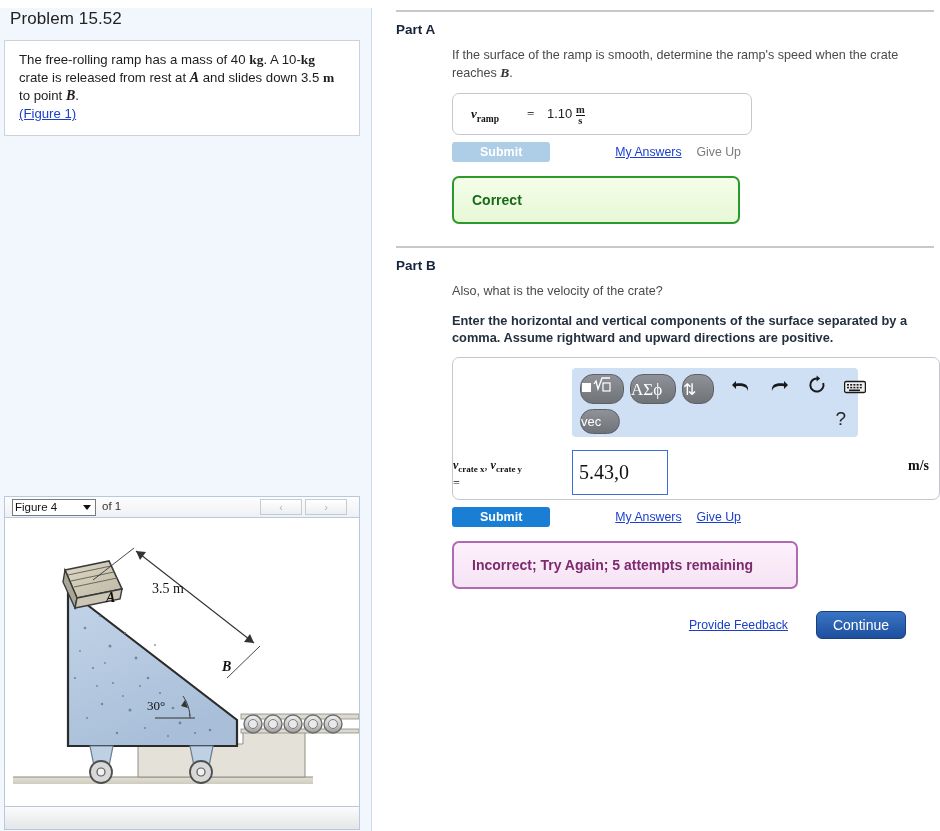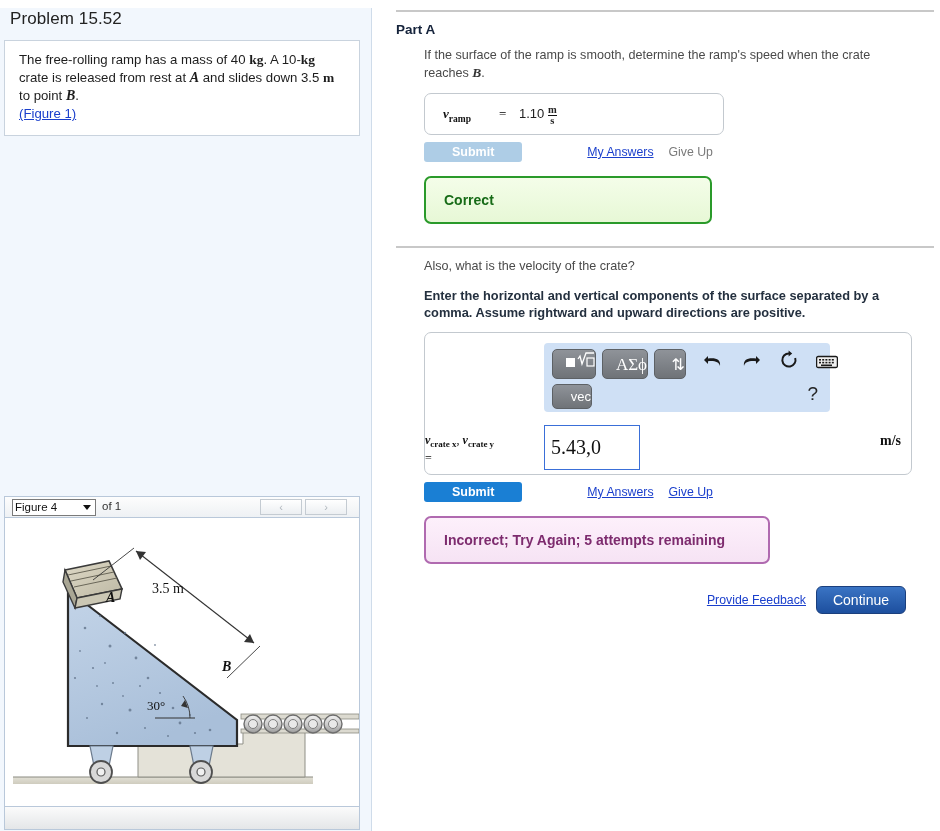--- a/index.html
+++ b/index.html
@@ -71,21 +71,21 @@
     border-top: 1px solid #b9c8da;
   }
 
   
   .right-panel { position: absolute; left: 372px; top: 0; width: 568px; height: 831px; background: #fff; }
   .hr { height: 2px; background: #c8c8c8; margin: 0; }
   .part-head {
     font-size: 13.5px; font-weight: bold; color: #15233b;
     margin: 10px 0 0 24px;
   }
-  .part-body { margin-left: 52px; margin-right: 22px; }
+  .part-body { margin-left: 80px; margin-right: 22px; }
   .q-text { font-size: 12.6px; color: #4a4a4a; line-height: 17px; margin-top: 10px; }
   .q-text .ital { font-family: "Liberation Serif", serif; font-style: italic; font-weight: bold; font-size: 13.5px; color: #333; }
   .q-bold { font-size: 12.8px; color: #24303f; font-weight: bold; line-height: 17px; margin-top: 12px; }
 
   .ans-box {
     margin-top: 11px; border: 1px solid #c3c9cf; border-radius: 7px;
     background: #fff;
   }
   .ansA { width: 300px; height: 42px; position: relative; }
   .ansA .lbl {
@@ -130,22 +130,22 @@
 
   
   .ansB { position: relative; width: 488px; height: 143px; margin-top: 11px; }
   .mtoolbar {
     position: absolute; left: 119px; top: 10px; width: 286px; height: 69px;
     background: #cfe0f5; border-radius: 4px;
   }
   .tbtn {
     position: absolute; top: 6px; height: 30px;
     background: linear-gradient(#8f9399,#6f7378);
-    border: 1px solid #5d6165; border-radius: 5px;
-    color: #fff; text-align: right; font-size: 15px; line-height: 29px;
+    border: 1px solid #5d6165; border-radius: 13px;
+    color: #fff; text-align: left; font-size: 15px; line-height: 29px;
   }
   .tbtn.b1 { left: 8px; width: 44px; }
   .tbtn.b2 { left: 58px; width: 46px; font-family: "Liberation Serif", serif; font-size: 17px; }
   .tbtn.b3 { left: 110px; width: 32px; font-size: 16px; }
   .tbtn.vec { left: 8px; top: 41px; width: 40px; height: 25px; font-size: 13px; line-height: 24px; }
   .ticon {
     position: absolute; top: 6px; width: 30px; height: 30px;
     line-height: 30px; text-align: center; font-size: 19px; color: #1a1a1a;
   }
   .ticon.undo { left: 154px; }
@@ -171,21 +171,21 @@
     font-family: "Liberation Serif", serif; font-weight: bold; font-size: 14px; color: #111;
   }
 
   .footer-row { position: relative; margin-top: 22px; height: 30px; }
   .btn-continue {
     position: absolute; right: 12px; top: 0;
     background: linear-gradient(#3a74c4,#1d4f9e);
     border: 1px solid #1b3f7d; border-radius: 6px;
     color: #fff; font-size: 14px; padding: 5px 16px; cursor: pointer;
   }
-  .fb-link { position: absolute; right: 112px; top: 7px; }
+  .fb-link { position: absolute; right: 130px; top: 7px; }
 </style>
 </head>
 <body>
 
 <div id="root">
 
   <div class="left-panel">
 
     <div class="problem-title">Problem 15.52</div>
 
@@ -358,20 +358,21 @@
           <span style="display:inline-block;width:6px;"></span>
           <span class="lnk dim">Give Up</span>
         </div>
 
         <div class="banner correct">Correct</div>
       </div>
     </div>
 
     <div style="padding-top:22px;">
       <div class="hr" style="margin:0 6px 0 24px;"></div>
+      <div class="part-head">Part B</div>
 
       <div class="part-body">
         <div class="q-text">Also, what is the velocity of the crate?</div>
         <div class="q-bold">Enter the horizontal and vertical components of the surface separated by a comma. Assume rightward and upward directions are positive.</div>
 
         <div class="ans-box ansB">
 
           <div class="mtoolbar">
             <div class="tbtn b1">
               <svg width="30" height="18" viewBox="0 0 30 18">

